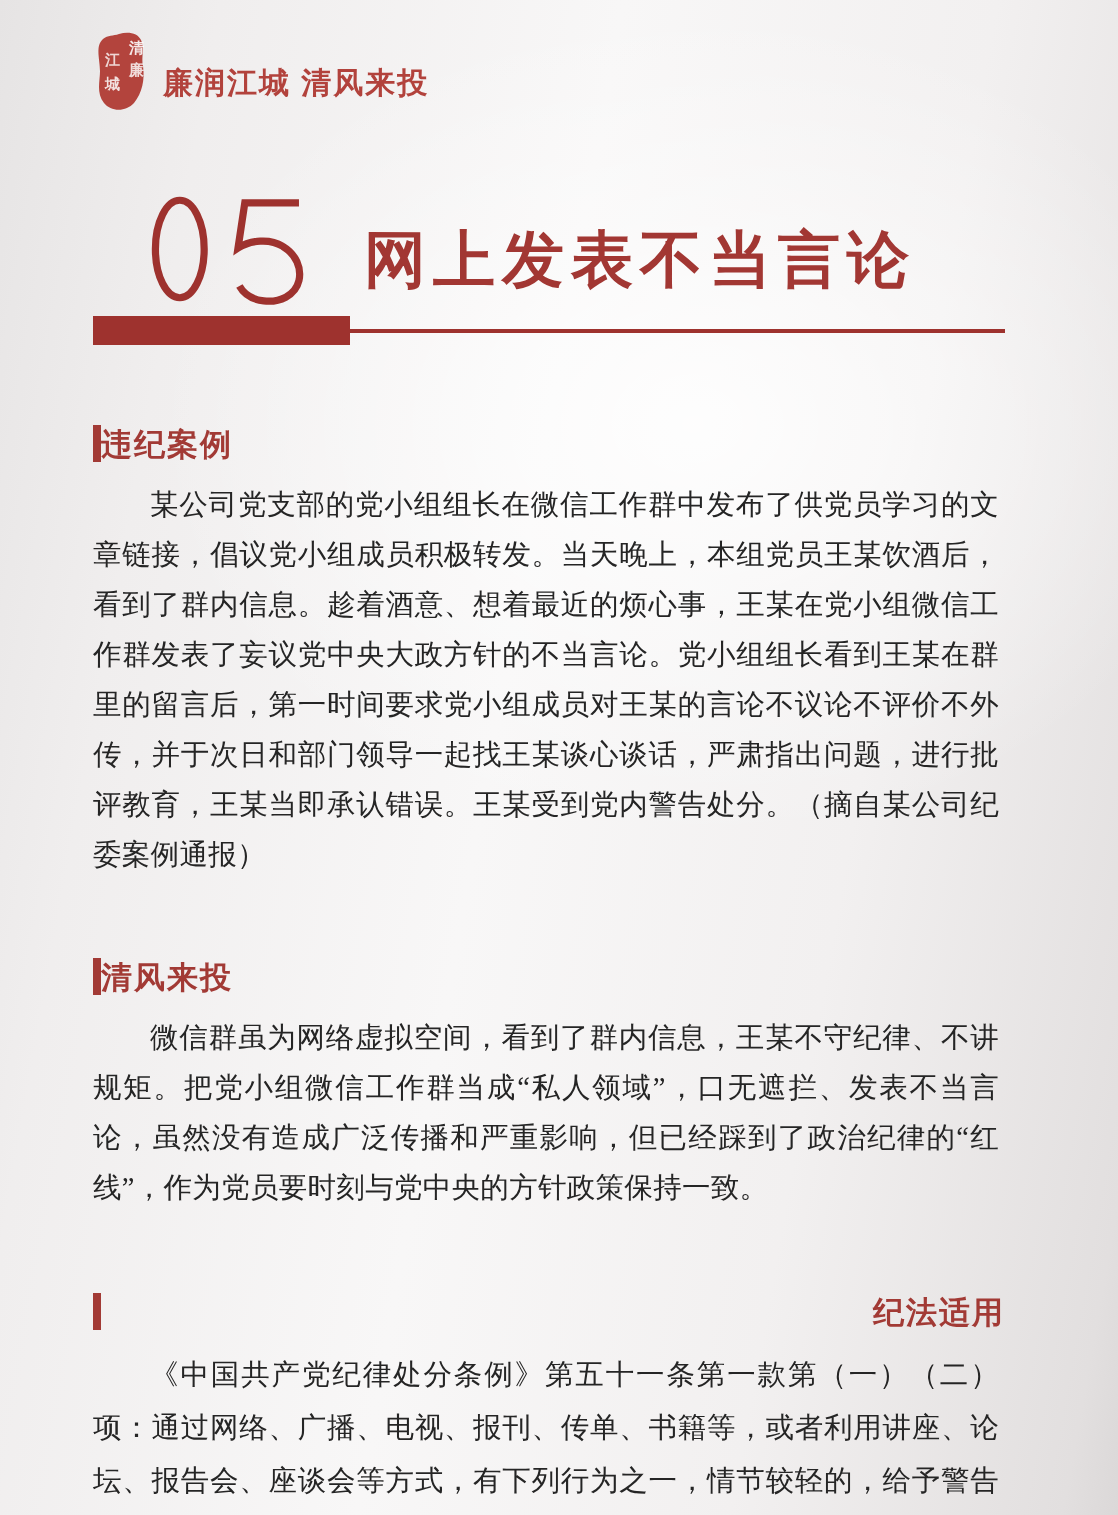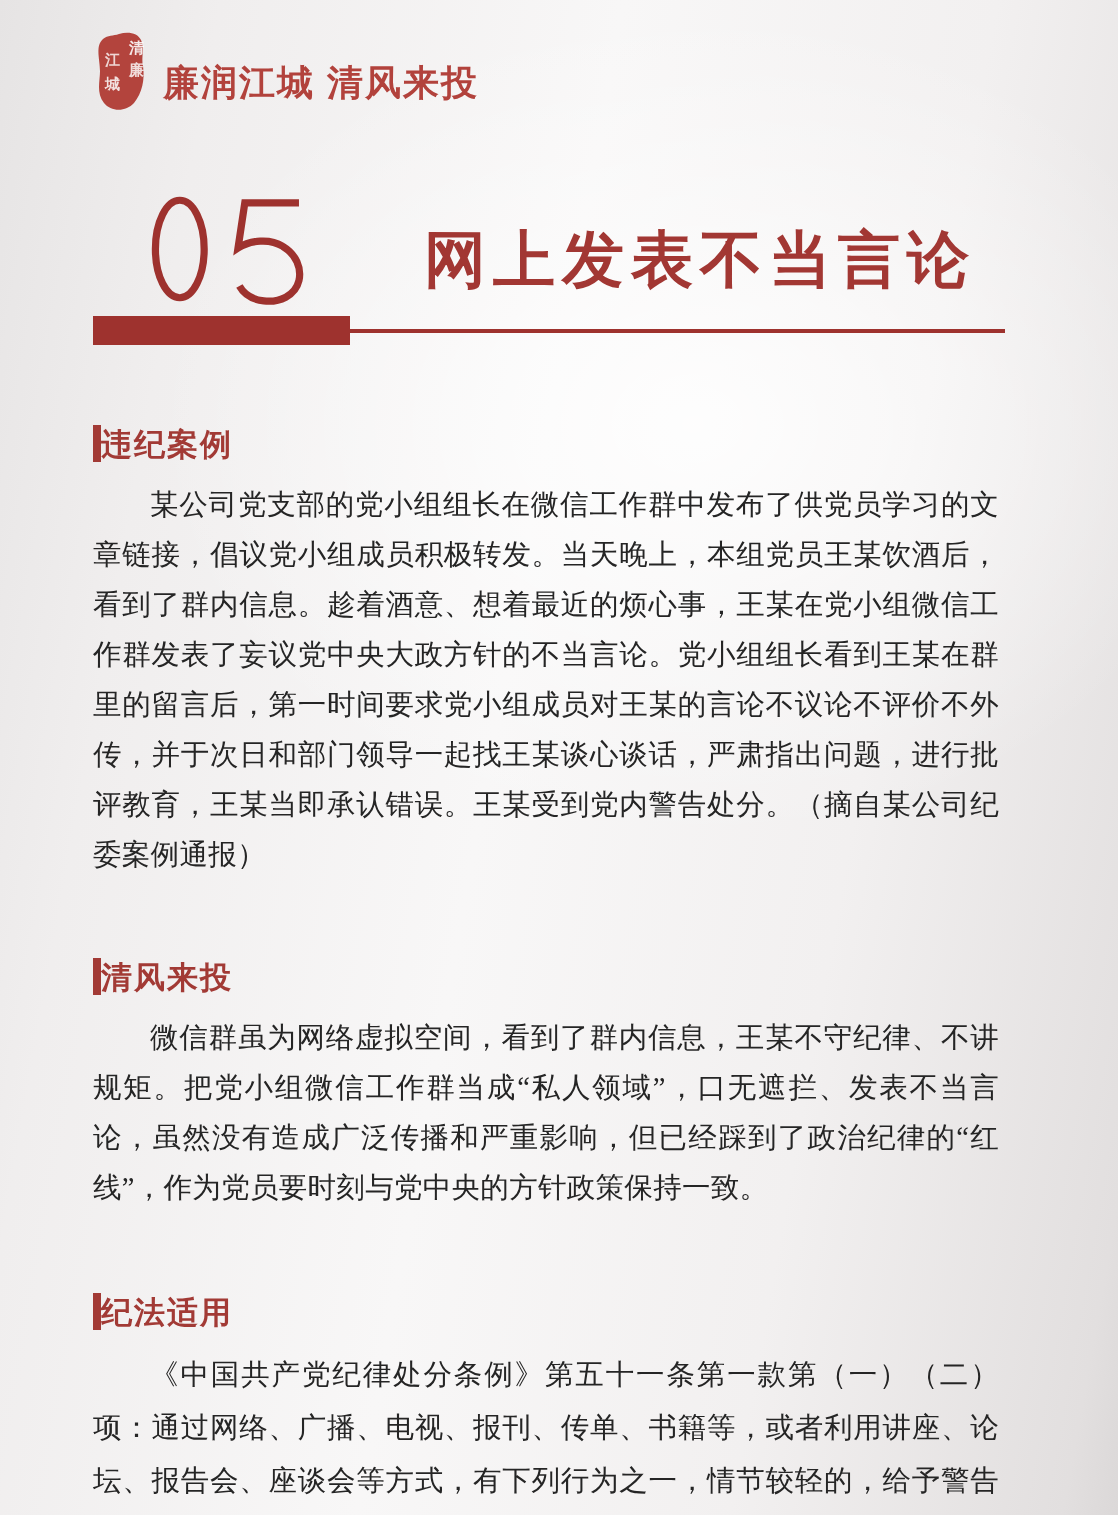--- a/index.html
+++ b/index.html
@@ -21,21 +21,21 @@
   .header{
     padding-top:28px;
     display:flex;
     align-items:center;
     gap:16px;
     height:86px;
   }
   .seal{width:54px;height:82px;flex:0 0 auto;margin-top:2px;}
   .brand{
     color:#b2423c;
-    font-size:36px;
+    font-size:30px;
     font-weight:bold;
     letter-spacing:2px;
     margin-top:24px;
   }
   
   .title-row{
     margin-top:76px;
     display:flex;
     align-items:flex-end;
     height:115px;
@@ -44,21 +44,21 @@
     width:158px;height:112px;
     margin-left:57px;
     flex:0 0 auto;
   }
   .chapter-title{
     color:#a23733;
     font-size:62px;
     font-weight:900;
     letter-spacing:7px;
     line-height:1;
-    margin-left:116px;
+    margin-left:56px;
     margin-bottom:14px;
     white-space:nowrap;
   }
   
   .divider{
     margin-top:11px;
     display:flex;
     align-items:center;
     width:100%;
   }
@@ -86,21 +86,21 @@
   .section-heading .label{
     color:#a23a35;
     font-size:31px;
     font-weight:bold;
     letter-spacing:2px;
     line-height:1;
     padding-top:2px;
   }
   .sec-1{margin-top:80px;}
   .sec-2{margin-top:78px;}
-  .sec-3{margin-top:80px;}
+  .sec-3{margin-top:80px;justify-content:space-between;}
   .body-text{
     margin:18px 6px 0 0;
     font-family:"Liberation Serif","DejaVu Serif",serif;
     font-size:28.5px;
     line-height:50px;
     color:#252525;
     text-align:justify;
     text-indent:2em;
     letter-spacing:0.3px;
   }

